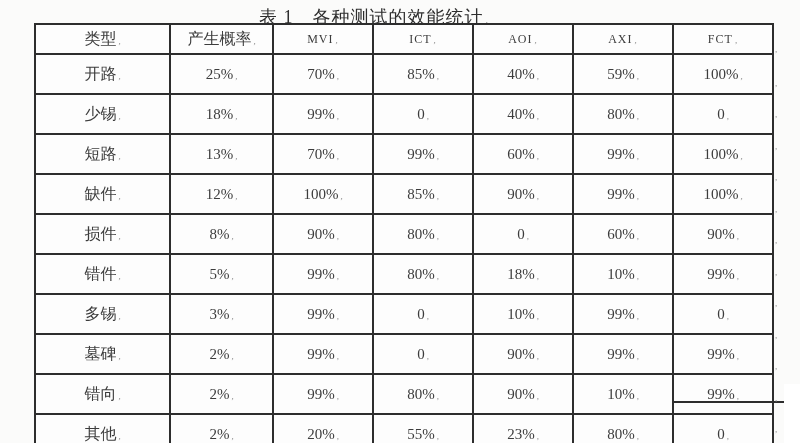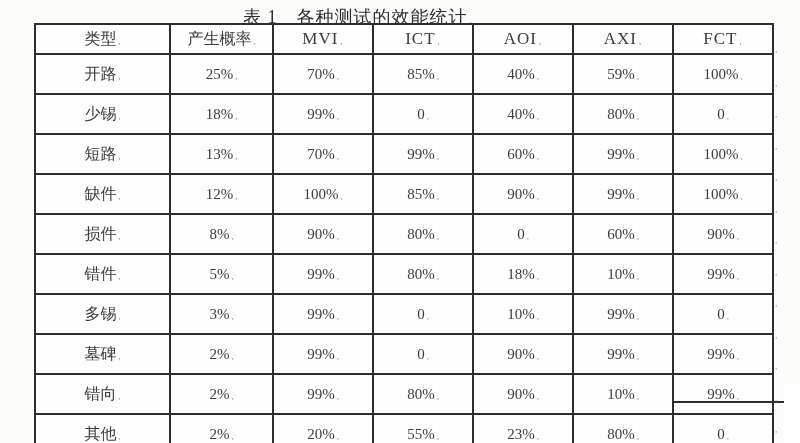--- a/index.html
+++ b/index.html
@@ -7,21 +7,21 @@
     position: relative;
     width: 800px;
     height: 443px;
     background: #fbfbfa;
     overflow: hidden;
     font-family: "Liberation Serif", "DejaVu Serif", serif;
     color: #3c3c3c;
   }
   .doc-title {
     position: absolute;
-    left: 0;
+    left: 16px;
     top: 5px;
     width: 716px;
     text-align: center;
     font-size: 18px;
     color: #2e2e2e;
     letter-spacing: 1px;
     white-space: pre;
   }
   .doc-title::after {
     content: ",";
@@ -43,21 +43,21 @@
     text-align: center;
     vertical-align: middle;
     padding: 0;
     font-weight: normal;
     overflow: hidden;
     white-space: nowrap;
   }
   .perf-table thead tr { height: 30px; }
   .perf-table tbody tr { height: 40px; }
   .perf-table th { font-size: 16px; }
-  .perf-table th.latin { font-size: 17px; letter-spacing: 1px; }
+  .perf-table th.latin { font-size: 12px; letter-spacing: 1px; }
   .perf-table td { font-size: 15px; }
   .perf-table td.row-label { font-size: 16px; }
   
   .cell-text::after {
     content: ",";
     font-size: 9px;
     color: #8f8f8f;
     margin-left: 2px;
     vertical-align: baseline;
   }

